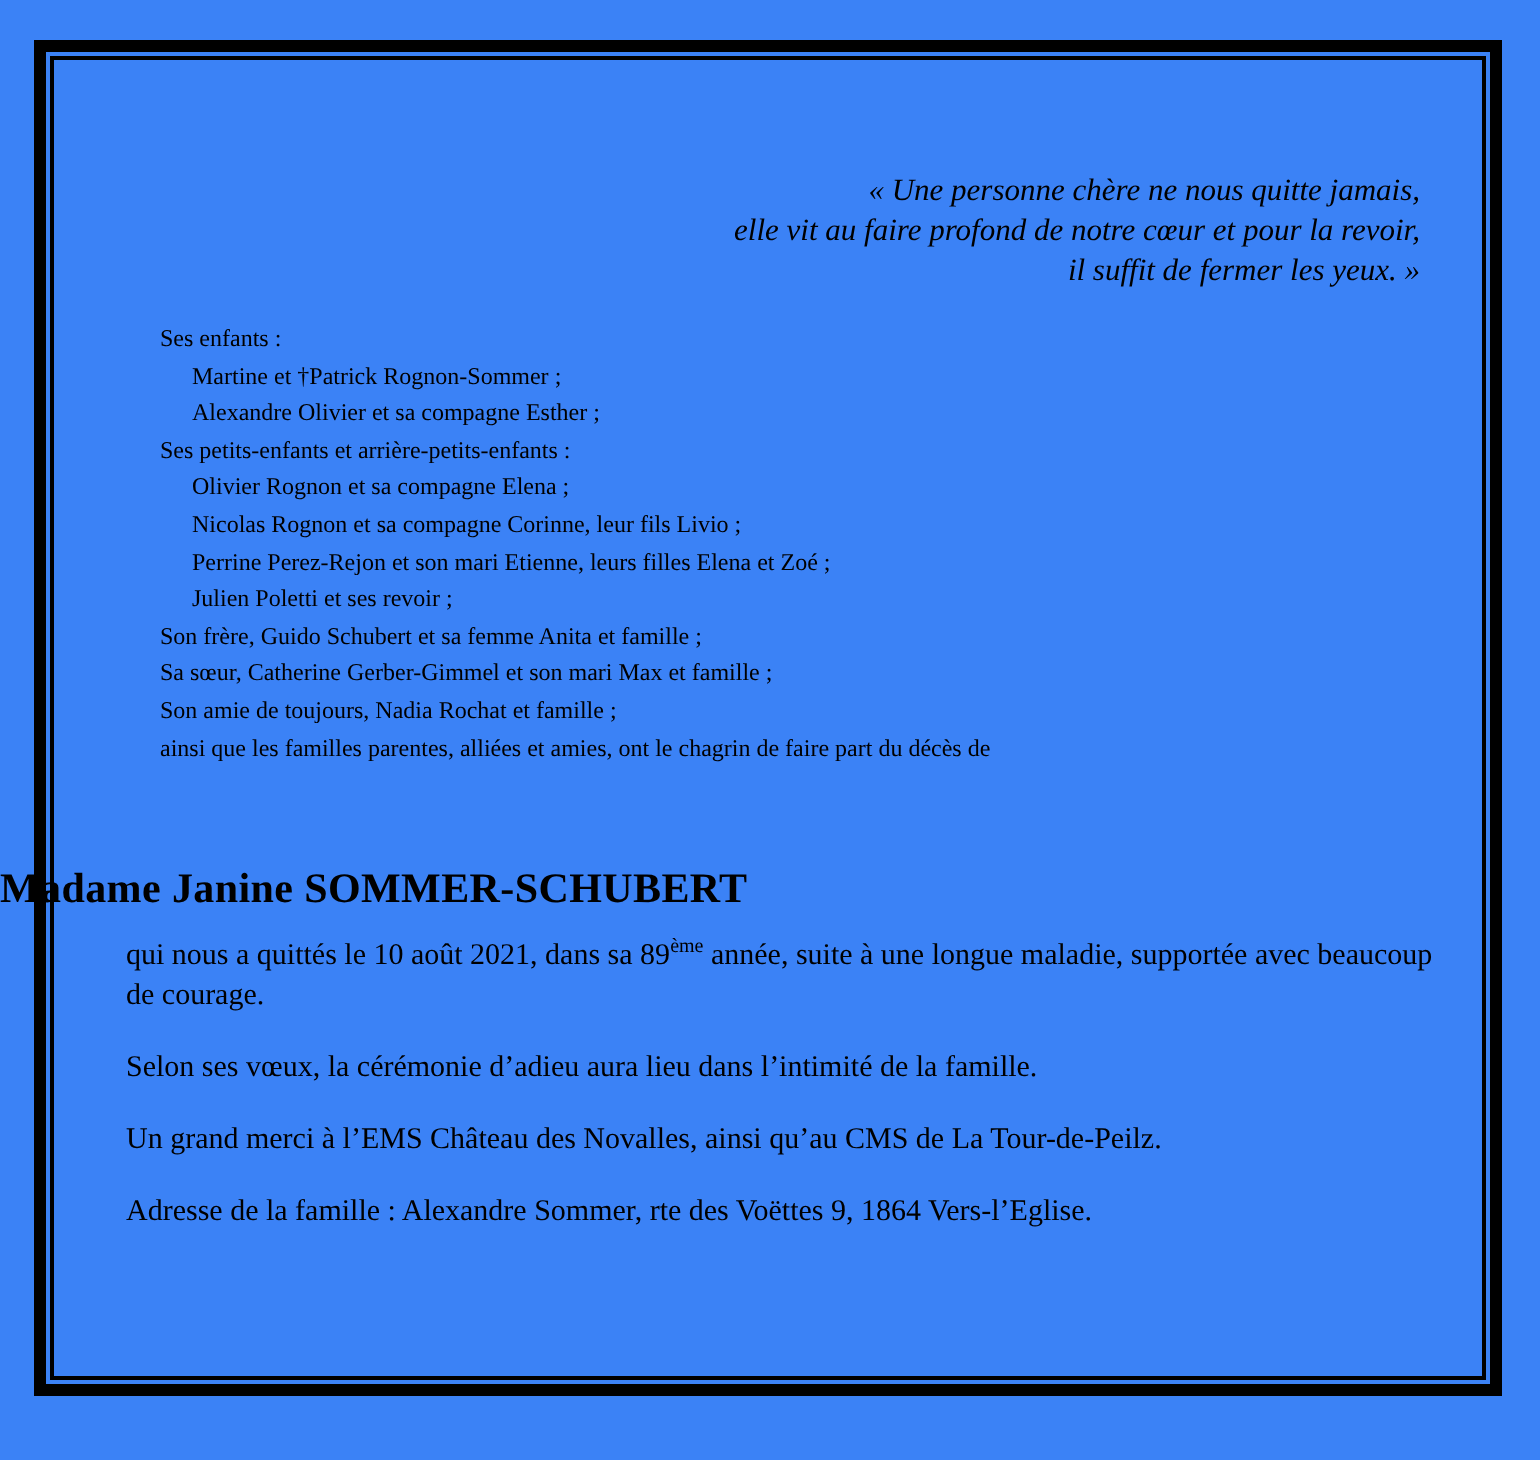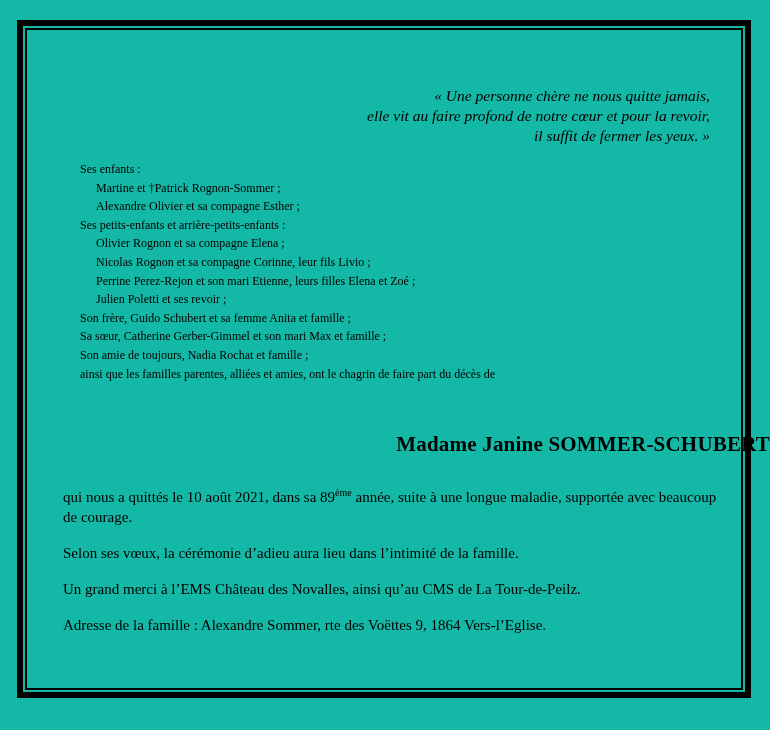--- a/index.html
+++ b/index.html
@@ -4,21 +4,21 @@
 <style>
   html, body {
     margin: 0;
     padding: 0;
     background: #ffffff;
   }
   .page {
     position: relative;
     width: 770px;
     height: 730px;
-    background: #14b8a6;
+    background: #3b82f6;
     color: #000000;
     font-family: "Liberation Serif", serif;
     overflow: hidden;
   }
   .frame-outer {
     position: absolute;
     left: 17px;
     top: 20px;
     width: 734px;
     height: 678px;
@@ -52,29 +52,29 @@
     white-space: nowrap;
   }
   .family .line.indent {
     padding-left: 16px;
   }
   .name-title {
     position: absolute;
     left: 0;
     top: 432px;
     width: 770px;
-    text-align: right;
+    text-align: left;
     font-size: 21px;
     font-weight: bold;
     letter-spacing: 0.2px;
   }
   .paragraphs {
     position: absolute;
     left: 63px;
-    top: 487px;
+    top: 468px;
     width: 655px;
     font-size: 15px;
     line-height: 20px;
   }
   .paragraphs p {
     margin: 0 0 16px 0;
   }
   b, .b {
     font-weight: normal;
   }

